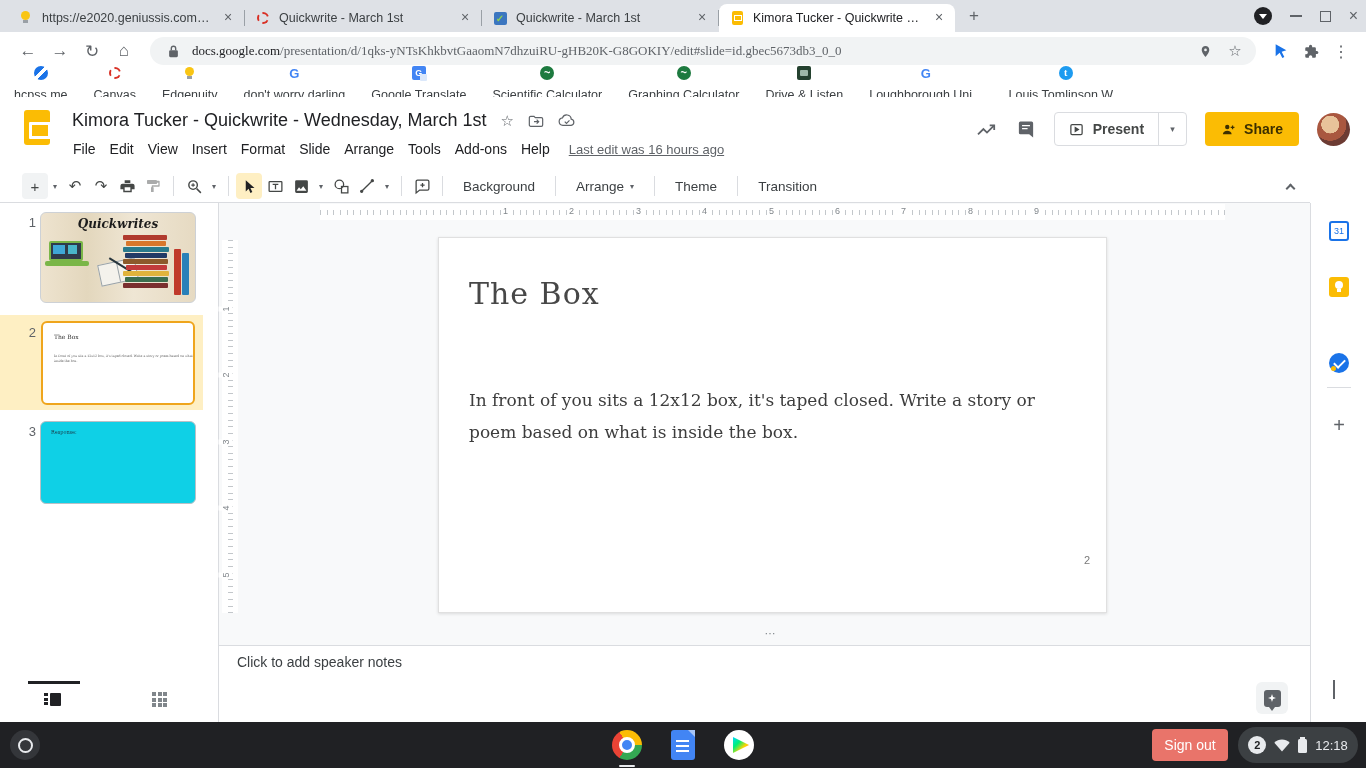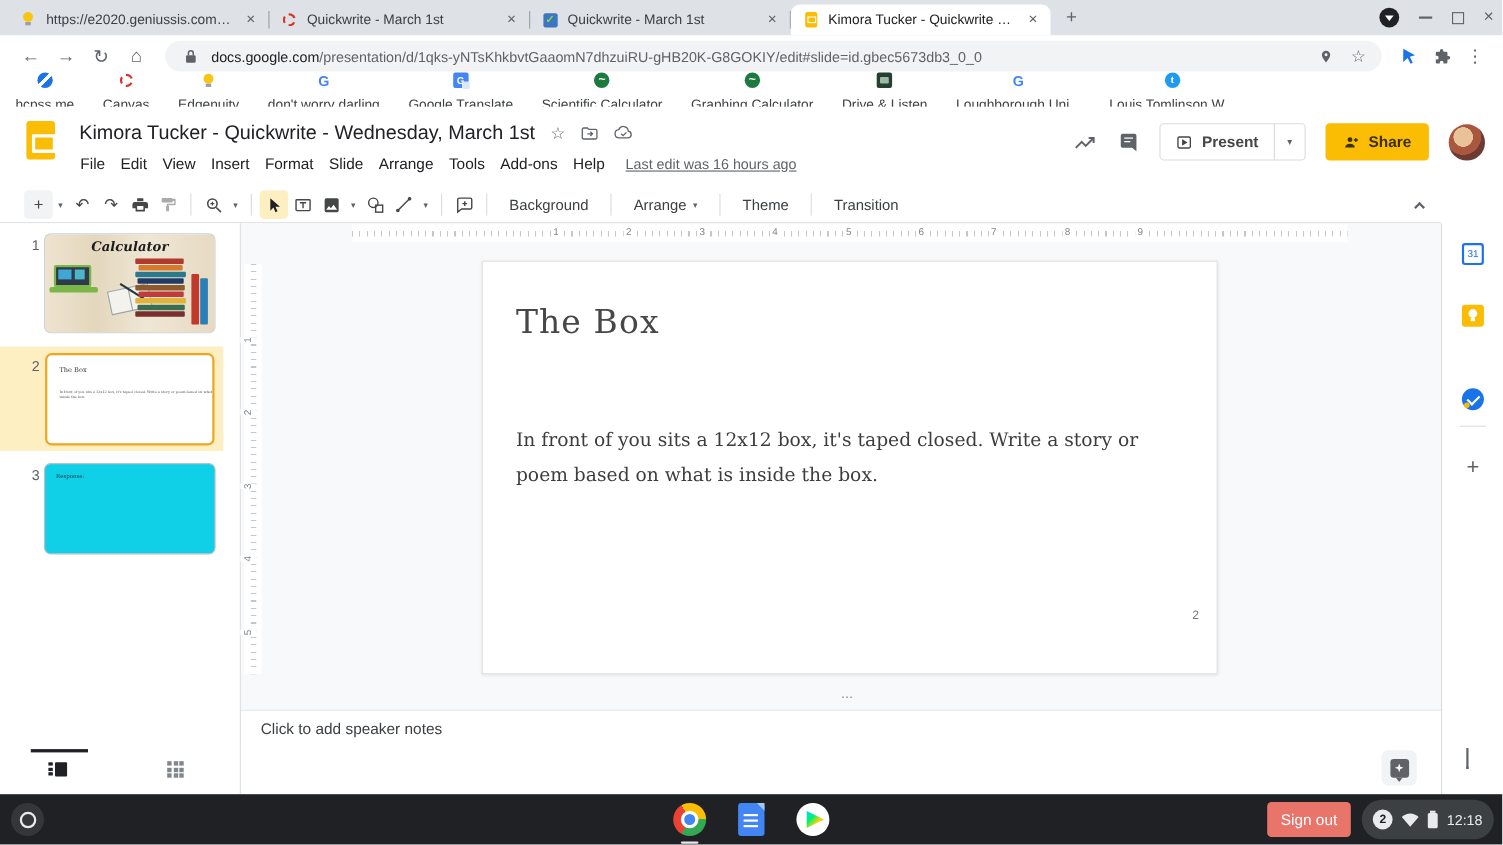--- a/index.html
+++ b/index.html
@@ -26,21 +26,21 @@
   .wc-menu::after { content:""; border-left:4px solid transparent; border-right:4px solid transparent; border-top:5px solid #fff; }
   .wc-min { width:12px; height:2px; background:#5f6368; }
   .wc-rest { width:11px; height:11px; border:1.5px solid #5f6368; position:relative; background:#dee1e6; }
   .wc-rest::before { content:""; position:absolute; top:-4px; left:3px; width:9px; height:9px; border:1.5px solid #5f6368; background:#dee1e6; z-index:-1; }
   .wc-close { font-size:16px; color:#5f6368; line-height:16px; }
 
   
   .navbar { height:38px; background:#fff; display:flex; align-items:center; padding:0 12px 0 14px; gap:4px; }
   .nav-ic { width:28px; height:28px; display:flex; align-items:center; justify-content:center; font-size:17px; color:#5f6368; border-radius:50%; flex:none; }
   .omnibox { flex:1; height:28px; background:#f1f3f4; border-radius:14px; margin:0 8px; display:flex; align-items:center; padding:0 10px 0 12px; gap:8px; min-width:0; }
-  .url { flex:1; font-size:13px; color:#5f6368; white-space:nowrap; overflow:hidden; }
+  .url { flex:1; font-size:13px; color:#5f6368; white-space:nowrap; overflow:hidden;font-family:Liberation Serif, serif; }
   .url .domain { color:#202124; }
   .omni-ic { width:22px; height:22px; display:flex; align-items:center; justify-content:center; flex:none; font-size:15px; color:#5f6368; }
   .ext-ic { width:26px; height:26px; display:flex; align-items:center; justify-content:center; flex:none; font-size:16px; color:#5f6368; }
 
   
   .bookmarks { height:27px; background:#fff; display:flex; align-items:center; padding-left:14px; gap:26px; }
   .bm { display:flex; align-items:center; gap:7px; font-size:12.5px; color:#3c4043; white-space:nowrap;flex-direction:column; }
   .bm .fav { width:15px; height:15px; }
   .fav-hcpss { width:14px; height:14px; border-radius:50%; background:linear-gradient(135deg,#1a73e8 42%,#fff 42% 58%,#1a73e8 58%); }
   .fav-g { color:#4285f4; font-weight:bold; font-size:13px; }
@@ -461,21 +461,21 @@
         <span class="collapse-btn">
             <span class="chev up"></span>
           </span>
       </div>
 
       <div class="workspace">
 
         <div class="filmstrip">
           <span class="slide-num" style="top:12px">1</span>
           <div class="thumb thumb1">
-            <div class="t1-title">Calculator</div>
+            <div class="t1-title">Quickwrites</div>
             <div class="t1-laptop"></div>
             <div class="t1-lapbase"></div>
             <div class="t1-book"></div>
             <div class="t1-pen"></div>
             <div class="t1-stack">
               <div style="background:#b03a2e;width:44px"></div>
               <div style="background:#d9772b;width:40px;margin-left:3px"></div>
               <div style="background:#2a7a8c;width:46px"></div>
               <div style="background:#223a66;width:42px;margin-left:2px"></div>
               <div style="background:#8c5a2b;width:45px"></div>

